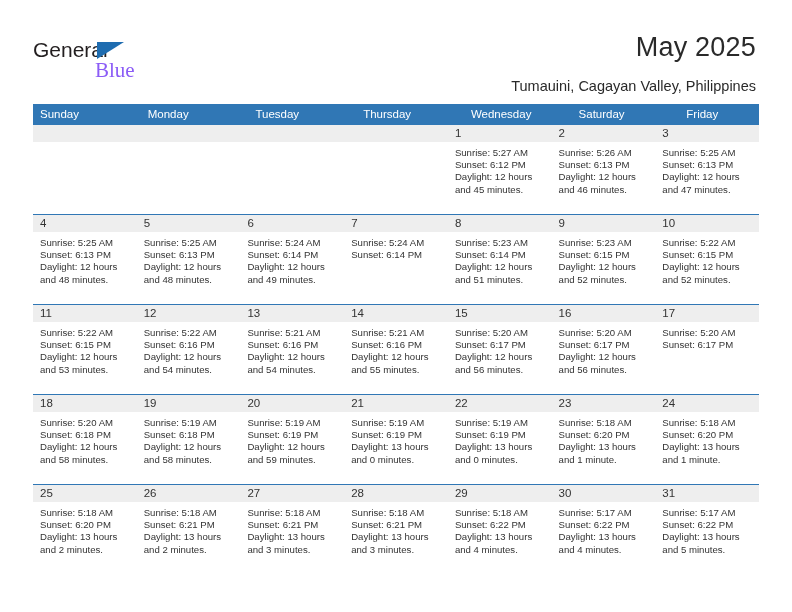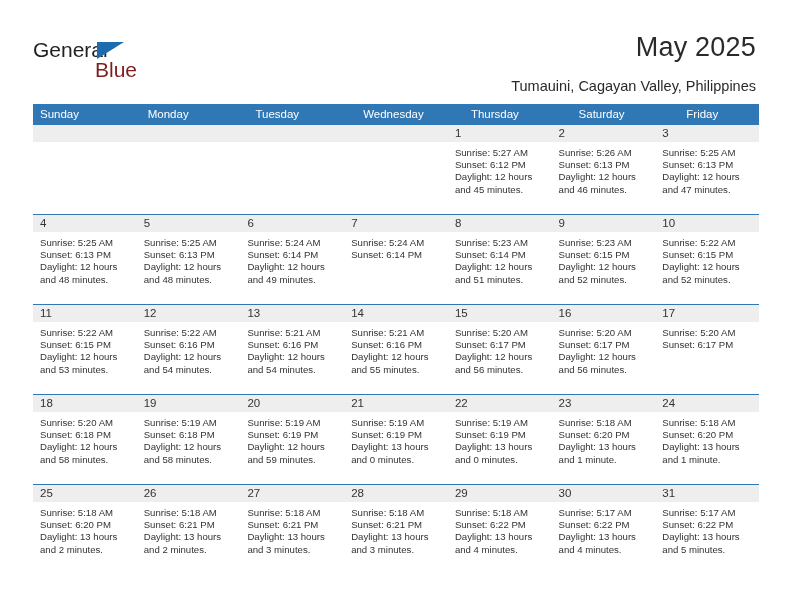--- a/index.html
+++ b/index.html
@@ -52,22 +52,22 @@
     width: 0;
     height: 0;
     border-left: 27px solid #1e6cb0;
     border-bottom: 17px solid transparent;
   }
   .logo-blue {
     position: absolute;
     left: 62px;
     top: 20px;
     font-size: 21px;
-    color: #7f1d1d;
-    font-family: Liberation Sans, sans-serif;
+    color: #8b5cf6;
+    font-family: Liberation Serif, serif;
   }
 
   .title {
     position: absolute;
     right: 36px;
     top: 32px;
     font-size: 27px;
     color: #2a2a2a;
     font-weight: normal;
     text-align: center;
@@ -157,22 +157,22 @@
 
     <div class="title">May 2025</div>
     <div class="subtitle">Tumauini, Cagayan Valley, Philippines</div>
   </div>
 
   <div class="calendar">
     <div class="cal-head">
         <div class="hcell">Sunday</div>
         <div class="hcell">Monday</div>
         <div class="hcell">Tuesday</div>
+        <div class="hcell">Thursday</div>
         <div class="hcell">Wednesday</div>
-        <div class="hcell">Thursday</div>
         <div class="hcell">Saturday</div>
         <div class="hcell">Friday</div>
       </div>
     <div id="weeks-container">
         <div class="week">
           <div class="cell">
             <div class="daynum-band"></div>
           </div>
           <div class="cell">
             <div class="daynum-band"></div>

